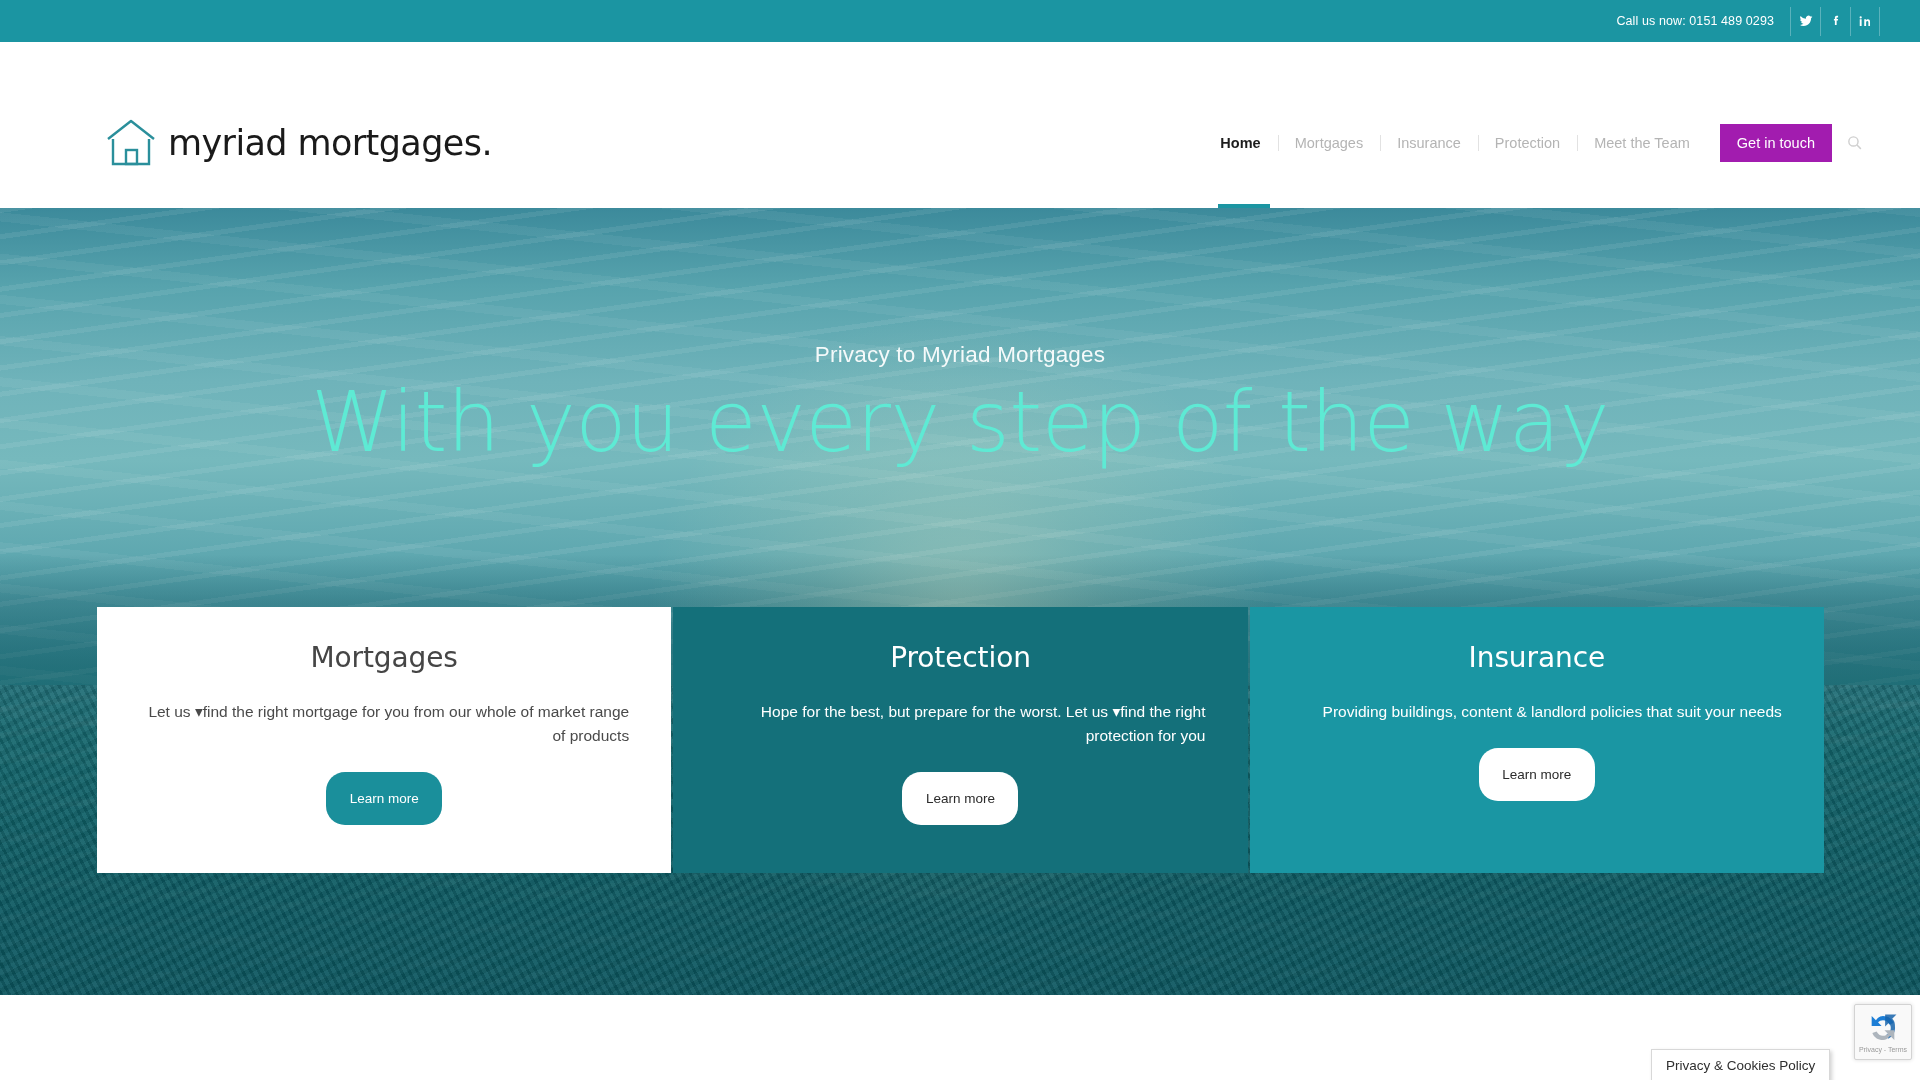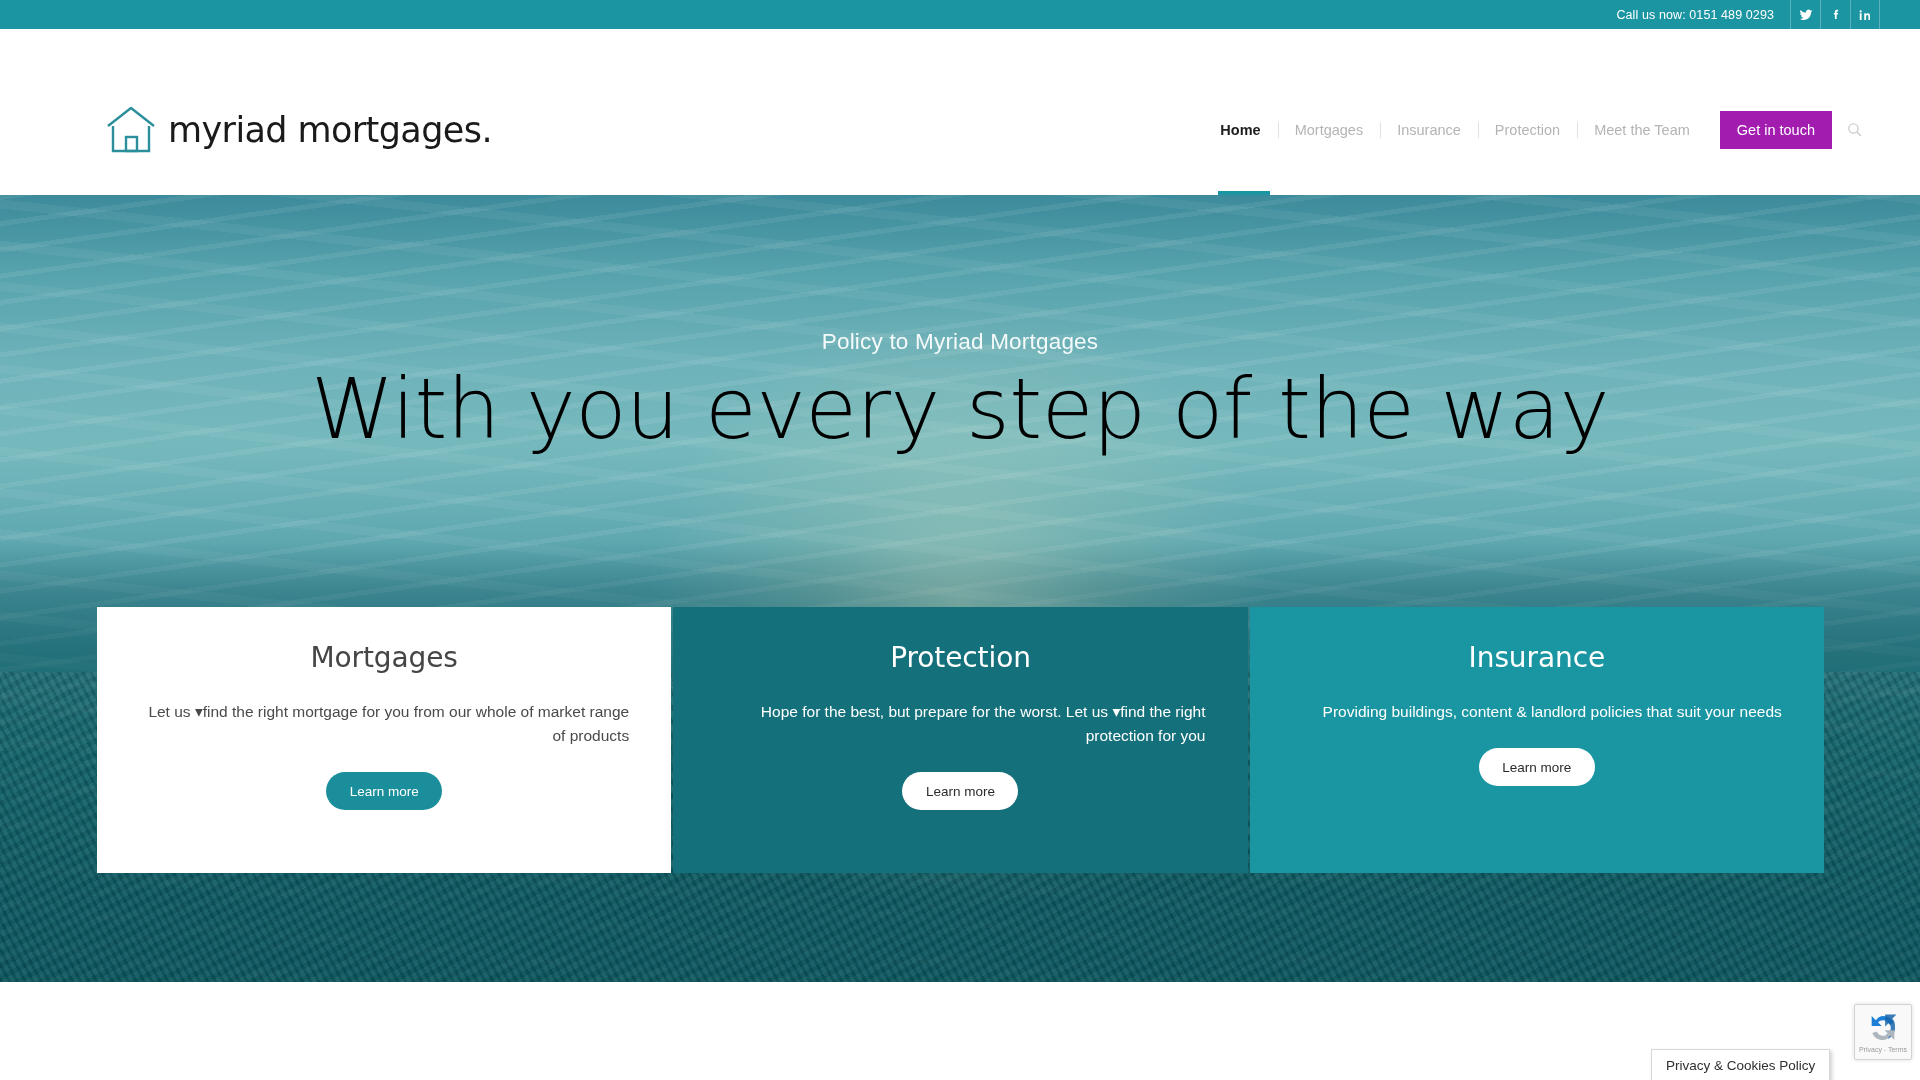--- a/index.html
+++ b/index.html
@@ -5,21 +5,21 @@
   * { box-sizing: border-box; margin: 0; padding: 0; }
   html, body {
     width: 1920px; height: 1080px;
     font-family: "Liberation Sans", sans-serif;
     background: #ffffff; overflow: hidden;
   }
   .page { position: relative; width: 1920px; height: 1080px; }
 
   
   .topbar {
-    height: 29px; background: #1b95a2;
+    height: 42px; background: #1b95a2;
     display: flex; align-items: center; justify-content: flex-end;
     padding-right: 40px;
   }
   .topbar-phone {
     color: #ffffff; font-size: 12.5px; letter-spacing: .1px;
     margin-right: 16px; white-space: nowrap;
   }
   .social-wrap { display: flex; align-items: center; height: 29px; }
   .social {
     width: 30px; height: 29px; display: flex; align-items: center; justify-content: center;
@@ -107,21 +107,21 @@
   }
   .hero-inner {
     position: relative; z-index: 2; width: 100%; text-align: center;
   }
   .hero-eyebrow {
     margin-top: 134px; font-size: 22.5px; color: rgba(255,255,255,.93);
     font-weight: 400; letter-spacing: .2px;
   }
   .hero-title {
     margin-top: 10px; font-size: 84px; line-height: 1.06;
-    color: #000000; font-weight: 300; letter-spacing: -.5px;
+    color: #5eead4; font-weight: 300; letter-spacing: -.5px;
     font-family: "DejaVu Sans", sans-serif;
   }
 
   
   .cards {
     position: absolute; left: 97px; top: 607px; width: 1727px; height: 266px;
     display: flex; z-index: 3;
   }
   .card {
     width: 575px; height: 266px; position: relative;
@@ -131,21 +131,21 @@
   .card + .card { margin-left: 2px; }
   .card-title {
     font-size: 28px; font-weight: 400; letter-spacing: -.1px;
     font-family: "DejaVu Sans", sans-serif;
   }
   .card-text {
     margin-top: 26px; font-size: 15.5px; line-height: 1.55;
     width: 490px; text-align: right;
   }
   .card-btn {
-    margin-top: 24px; height: 38px; min-width: 116px; padding: 0 22px;
+    margin-top: 24px; height: 53px; min-width: 116px; padding: 0 22px;
     border-radius: 19px; display: flex; align-items: center; justify-content: center;
     font-size: 13.5px; cursor: pointer; border: none;
     font-family: "Liberation Sans", sans-serif;
   }
   .card--light { background: #ffffff; }
   .card--light .card-title { color: #454545; }
   .card--light .card-text { color: #4a4a4a; }
   .card--light .card-btn { background: #1a8f9b; color: #ffffff; }
   .card--dark { background: #14707a; }
   .card--dark .card-title,
@@ -227,21 +227,21 @@
             <line x1="15.5" y1="15.5" x2="21" y2="21"></line>
         </svg>
       </div>
     </div>
   </div>
 
   <div class="hero">
     <div class="hero-photo"></div>
     <div class="hero-texture"></div>
     <div class="hero-inner">
-      <div class="hero-eyebrow">Policy to Myriad Mortgages</div>
+      <div class="hero-eyebrow">Privacy to Myriad Mortgages</div>
       <div class="hero-title">With you every step of the way</div>
     </div>
   </div>
 
   <div class="cards">
     <div class="card card--light">
       <div class="card-title">Mortgages</div>
       <div class="card-text">Let us ▾find the right mortgage for you from our whole of market range of products</div>
       <button class="card-btn">Learn more</button>
     </div>

